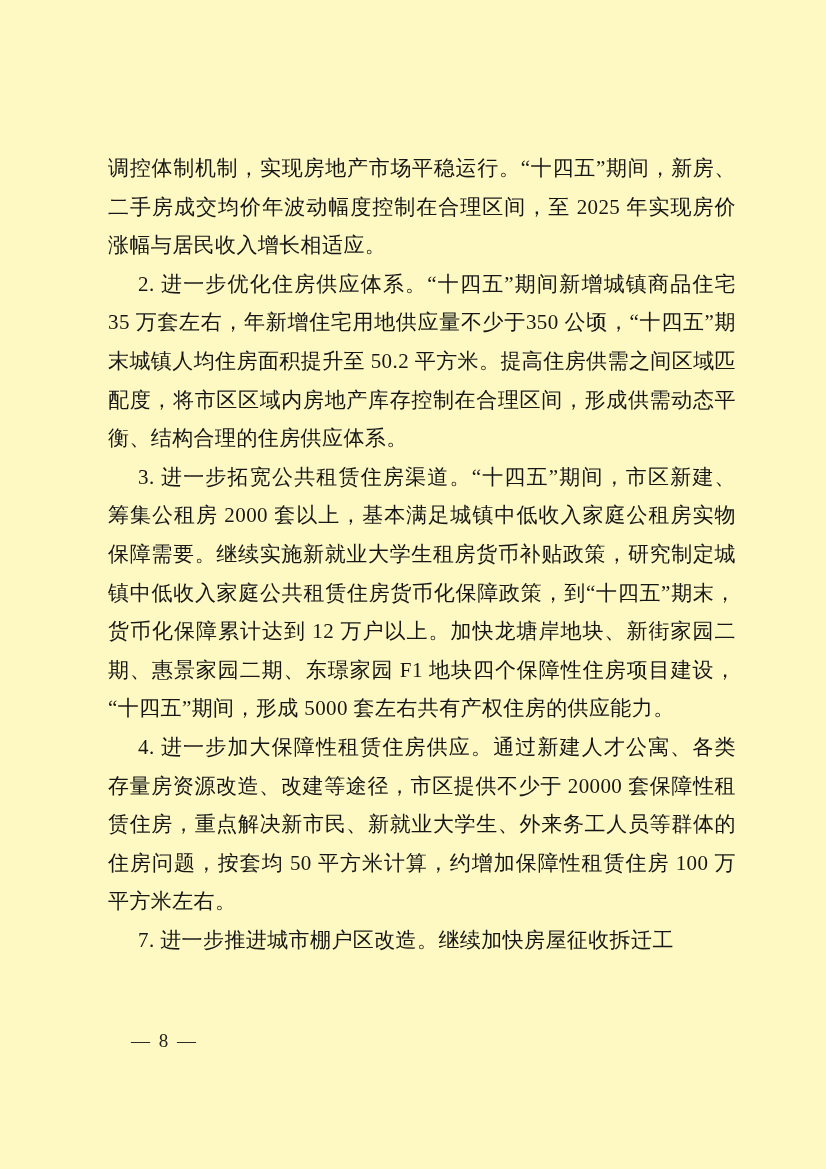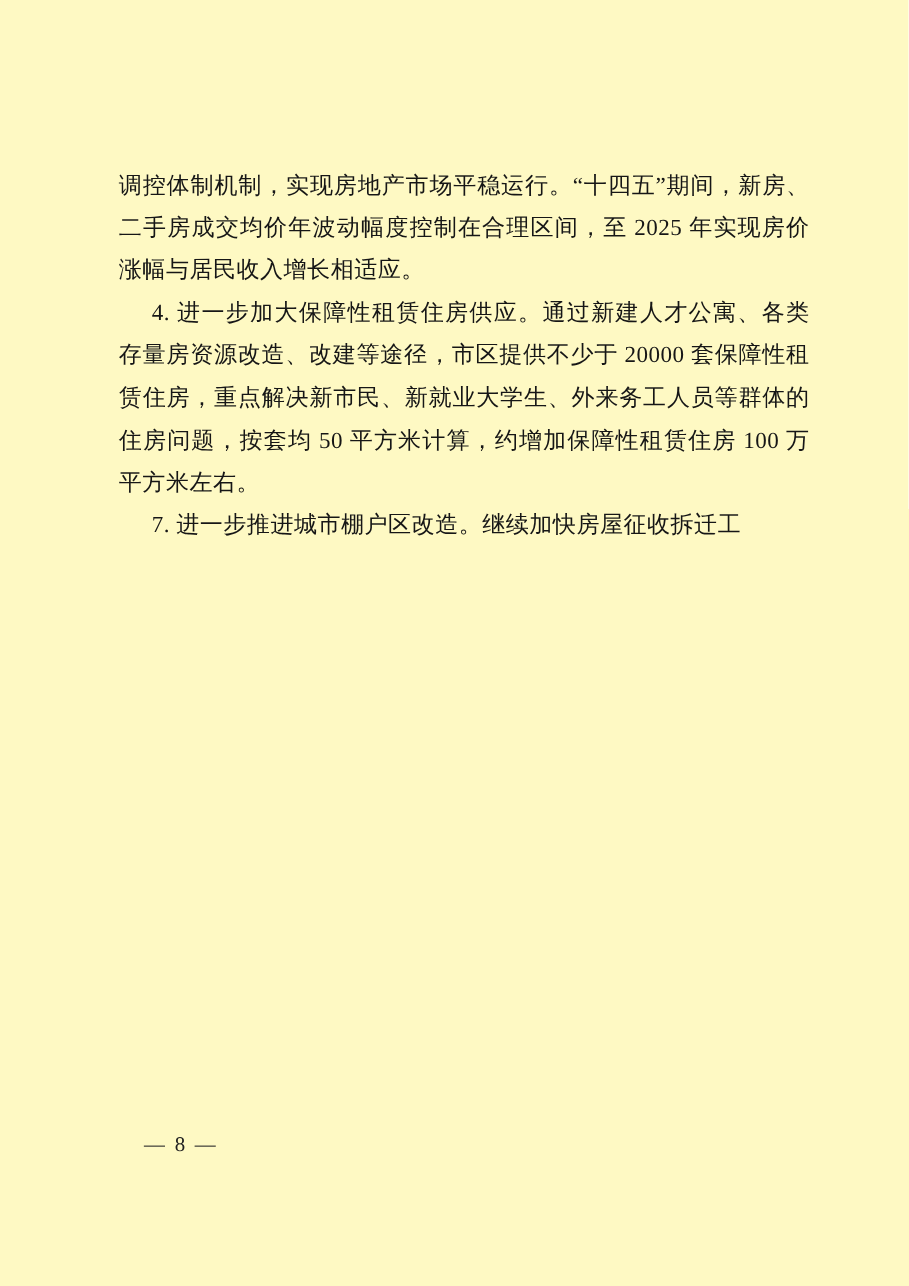--- a/index.html
+++ b/index.html
@@ -42,17 +42,19 @@
     letter-spacing: 2px;
     color: #222222;
   }
 </style>
 </head>
 <body>
 
 <div class="page">
   <div class="text-block">
     <p class="para">调控体制机制，实现房地产市场平稳运行。“十四五”期间，新房、二手房成交均价年波动幅度控制在合理区间，至 2025 年实现房价涨幅与居民收入增长相适应。</p>
+    <p class="para indented">2. 进一步优化住房供应体系。“十四五”期间新增城镇商品住宅 35 万套左右，年新增住宅用地供应量不少于350 公顷，“十四五”期末城镇人均住房面积提升至 50.2 平方米。提高住房供需之间区域匹配度，将市区区域内房地产库存控制在合理区间，形成供需动态平衡、结构合理的住房供应体系。</p>
+    <p class="para indented">3. 进一步拓宽公共租赁住房渠道。“十四五”期间，市区新建、筹集公租房 2000 套以上，基本满足城镇中低收入家庭公租房实物保障需要。继续实施新就业大学生租房货币补贴政策，研究制定城镇中低收入家庭公共租赁住房货币化保障政策，到“十四五”期末，货币化保障累计达到 12 万户以上。加快龙塘岸地块、新街家园二期、惠景家园二期、东璟家园 F1 地块四个保障性住房项目建设，“十四五”期间，形成 5000 套左右共有产权住房的供应能力。</p>
     <p class="para indented">4. 进一步加大保障性租赁住房供应。通过新建人才公寓、各类存量房资源改造、改建等途径，市区提供不少于 20000 套保障性租赁住房，重点解决新市民、新就业大学生、外来务工人员等群体的住房问题，按套均 50 平方米计算，约增加保障性租赁住房 100 万平方米左右。</p>
     <p class="para indented">7. 进一步推进城市棚户区改造。继续加快房屋征收拆迁工</p>
   </div>
   <div class="page-footer">— 8 —</div>
 </div>
 
 </body></html>

